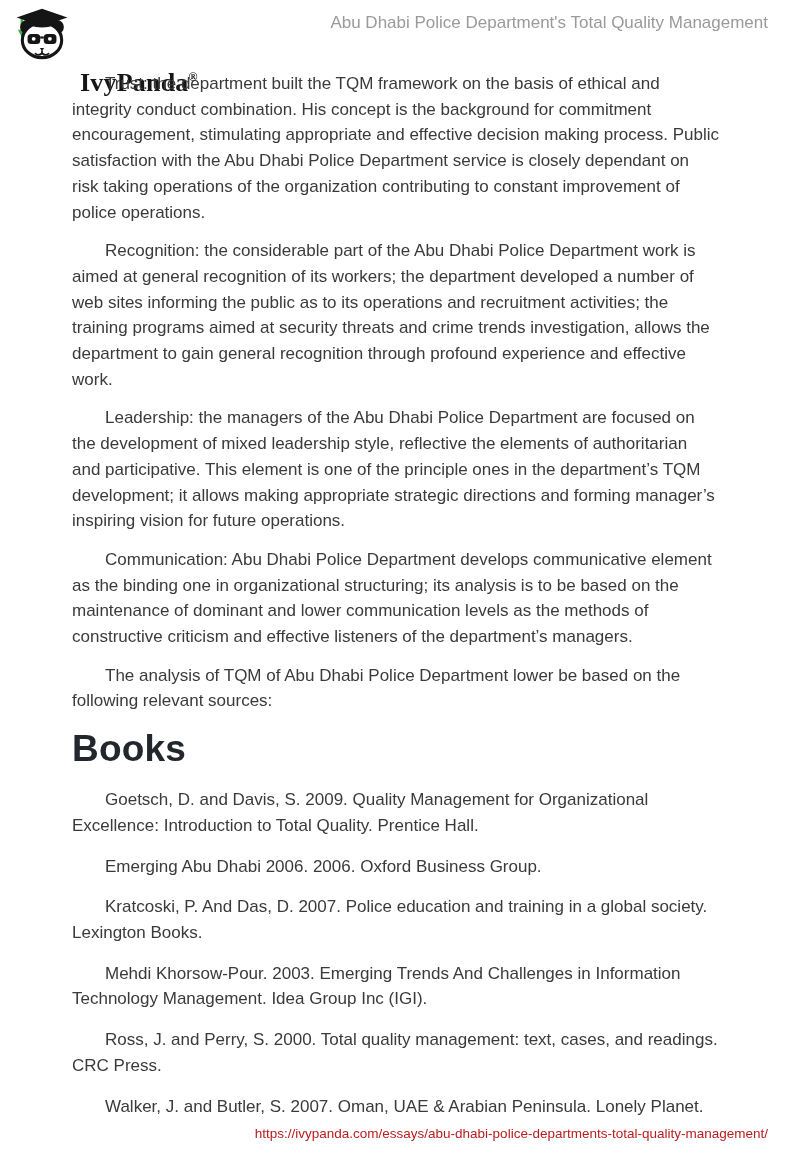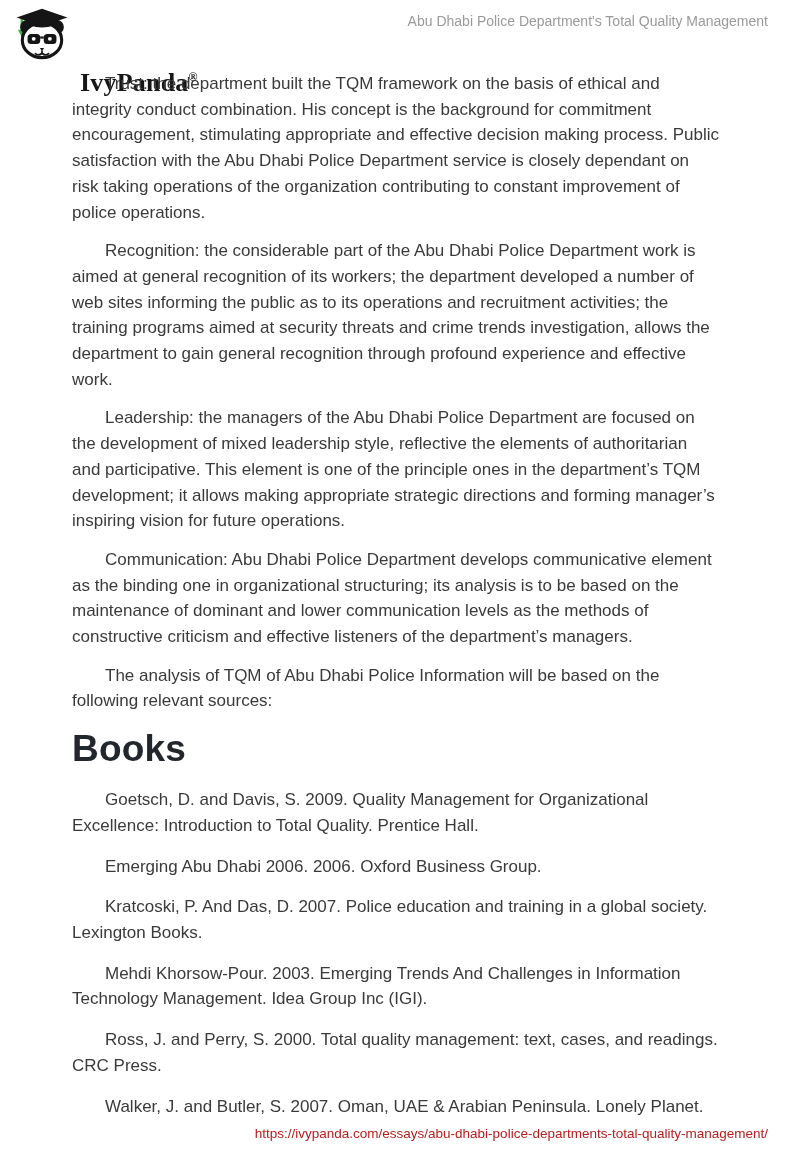--- a/index.html
+++ b/index.html
@@ -33,21 +33,21 @@
     margin-top: 48px;
   }
   .brand sup {
     font-size: 12px;
     vertical-align: super;
     line-height: 0;
   }
   .doc-title {
     position: absolute;
     right: 32px; top: 13px;
-    font-size: 14px;
+    font-size: 17px;
     color: #9a9a9a;
     white-space: nowrap;
   }
   .main {
     position: absolute;
     top: 71px;
     left: 72px;
     width: 648px;
   }
   .body-par, .book-entry {
@@ -112,21 +112,21 @@
     <span class="brand"><span>IvyPanda</span><sup>®</sup></span>
 
     <span class="doc-title">Abu Dhabi Police Department's Total Quality Management</span>
   </div>
 
   <div class="main">
     <p class="body-par">Trust: the department built the TQM framework on the basis of ethical and integrity conduct combination. His concept is the background for commitment encouragement, stimulating appropriate and effective decision making process. Public satisfaction with the Abu Dhabi Police Department service is closely dependant on risk taking operations of the organization contributing to constant improvement of police operations.</p>
     <p class="body-par">Recognition: the considerable part of the Abu Dhabi Police Department work is aimed at general recognition of its workers; the department developed a number of web sites informing the public as to its operations and recruitment activities; the training programs aimed at security threats and crime trends investigation, allows the department to gain general recognition through profound experience and effective work.</p>
     <p class="body-par">Leadership: the managers of the Abu Dhabi Police Department are focused on the development of mixed leadership style, reflective the elements of authoritarian and participative. This element is one of the principle ones in the department’s TQM development; it allows making appropriate strategic directions and forming manager’s inspiring vision for future operations.</p>
     <p class="body-par">Communication: Abu Dhabi Police Department develops communicative element as the binding one in organizational structuring; its analysis is to be based on the maintenance of dominant and lower communication levels as the methods of constructive criticism and effective listeners of the department’s managers.</p>
-    <p class="body-par">The analysis of TQM of Abu Dhabi Police Information will be based on the following relevant sources:</p>
+    <p class="body-par">The analysis of TQM of Abu Dhabi Police Department lower be based on the following relevant sources:</p>
 
     <h2 class="section-heading">Books</h2>
 
     <p class="book-entry">Goetsch, D. and Davis, S. 2009. Quality Management for Organizational Excellence: Introduction to Total Quality. Prentice Hall.</p>
     <p class="book-entry">Emerging Abu Dhabi 2006. 2006. Oxford Business Group.</p>
     <p class="book-entry">Kratcoski, P. And Das, D. 2007. Police education and training in a global society. Lexington Books.</p>
     <p class="book-entry">Mehdi Khorsow-Pour. 2003. Emerging Trends And Challenges in Information Technology Management. Idea Group Inc (IGI).</p>
     <p class="book-entry">Ross, J. and Perry, S. 2000. Total quality management: text, cases, and readings. CRC Press.</p>
     <p class="book-entry">Walker, J. and Butler, S. 2007. Oman, UAE &amp; Arabian Peninsula. Lonely Planet.</p>
   </div>

